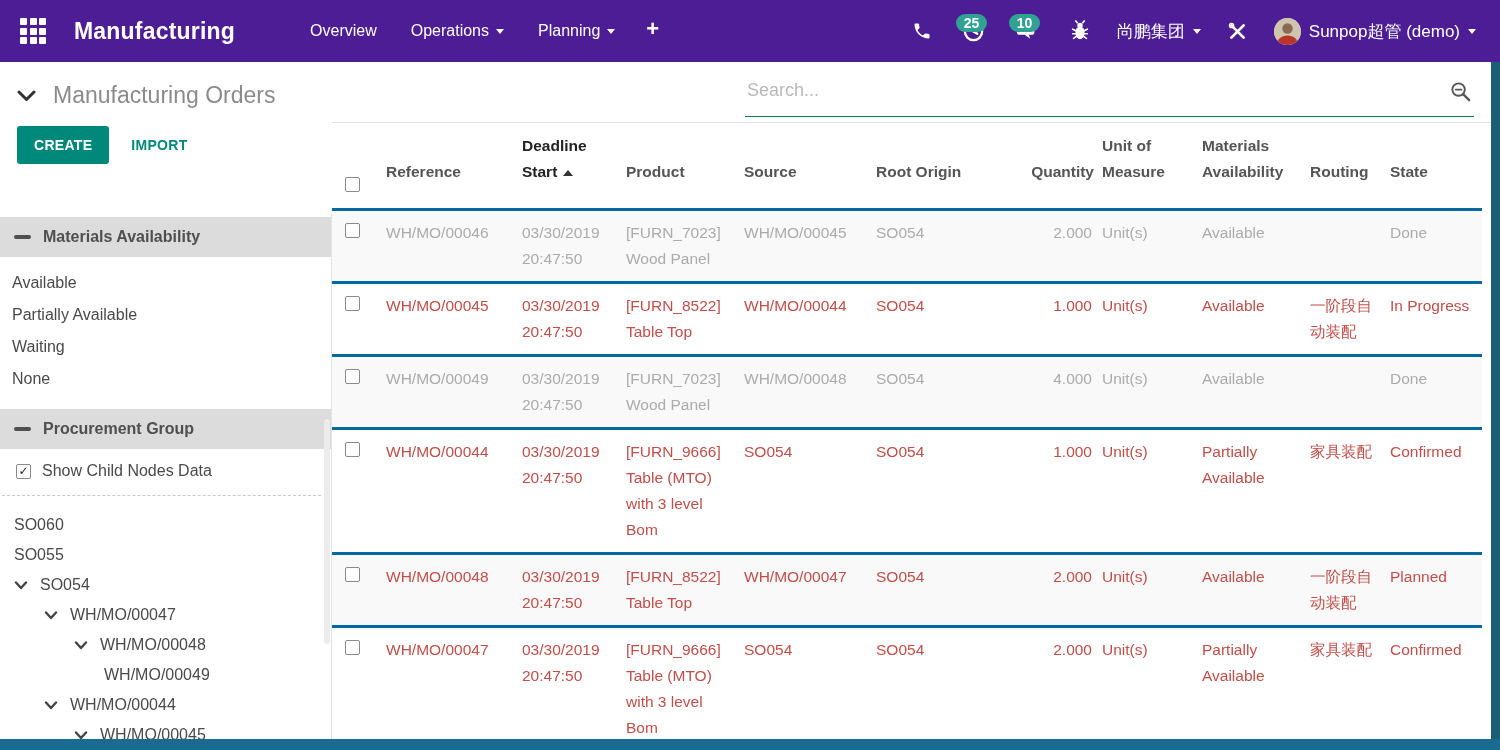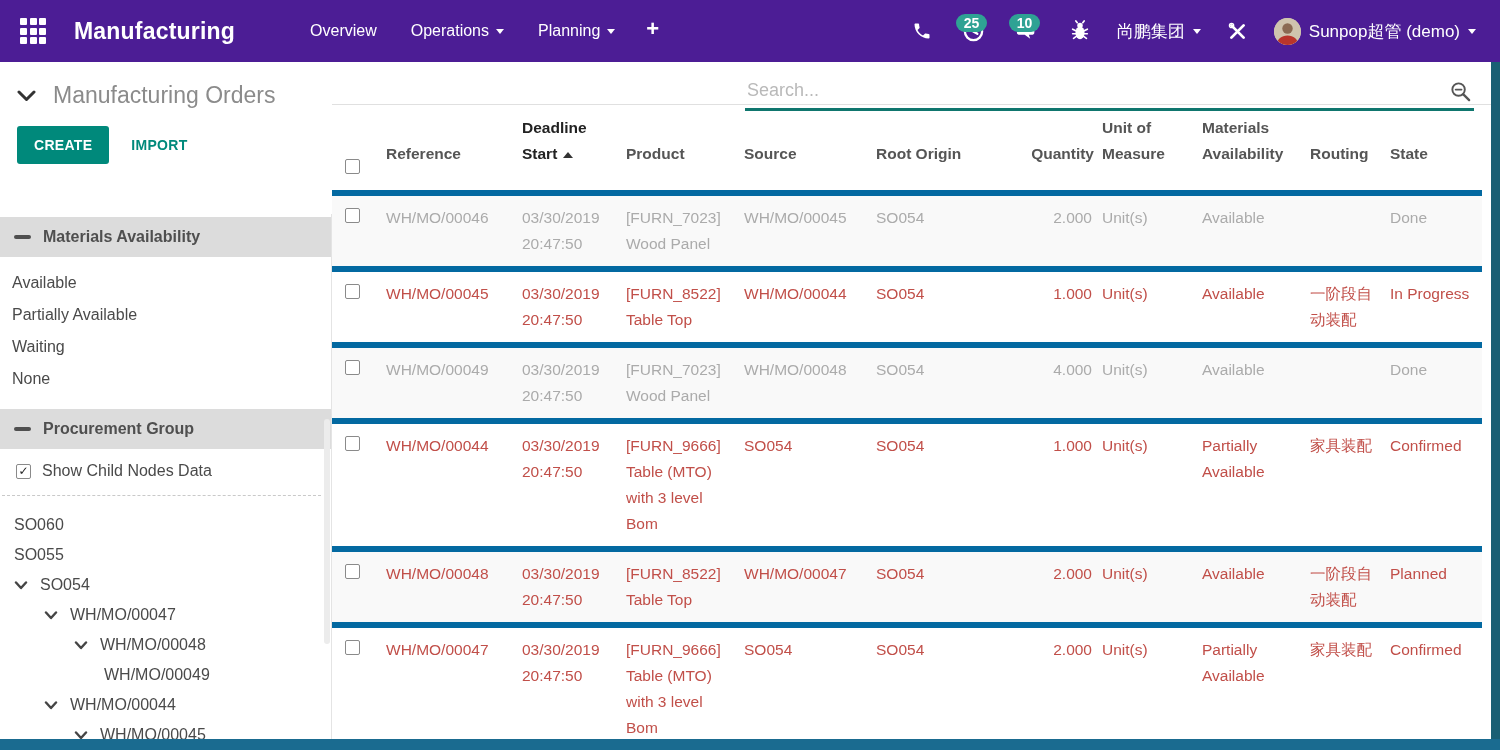--- a/index.html
+++ b/index.html
@@ -26,21 +26,21 @@
   
   .control-panel { display:flex; height:133px; }
   .cp-left { width:738px; padding:20px 0 0 17px; }
   .breadcrumb { display:flex; align-items:center; gap:17px; margin-bottom:17px; cursor:default; }
   .breadcrumb .bc-title { font-size:23px; color:#8b8b8b; }
   .btn-row { display:flex; align-items:center; gap:22px; }
   .btn-create { background:#00897b; color:#fff; border:none; font-size:14px; font-weight:bold; padding:11px 17px; border-radius:3px; cursor:pointer; letter-spacing:0.3px; font-family:inherit; }
   .btn-import { background:none; border:none; color:#00897b; font-size:14px; font-weight:bold; cursor:pointer; letter-spacing:0.3px; font-family:inherit; }
 
   .cp-right { width:762px; padding:14px 26px 0 7px; }
-  .search-box { position:relative; border-bottom:3px solid #0f766e; padding:4px 34px 7px 2px; }
+  .search-box { position:relative; border-bottom:1px solid #0f766e; padding:4px 34px 15px 2px; }
   .search-box input { border:none; outline:none; width:100%; font-size:18px; color:#444; font-family:inherit; background:transparent; }
   .search-box input::placeholder { color:#b9b9b9; }
   .search-mag { position:absolute; right:2px; top:4px; cursor:pointer; }
   .cp-tools { display:flex; margin-top:13px; align-items:flex-start; }
   .facets { width:318px; color:#484848; font-size:16px; }
   .facet-line { display:flex; align-items:center; gap:26px; margin-bottom:12px; }
   .facet { display:flex; align-items:center; gap:7px; cursor:pointer; white-space:nowrap; }
   .caret-d { width:0; height:0; border-left:4.5px solid transparent; border-right:4.5px solid transparent; border-top:5px solid #6e6e6e; display:inline-block; }
   .pager { width:90px; text-align:center; color:#6b6b6b; font-size:16.5px; line-height:25px; margin-left:32px; }
   .pager-nav { display:flex; align-items:center; gap:14px; margin:8px 0 0 28px; }
@@ -64,21 +64,21 @@
   .tree-item .tchev { width:26px; flex:none; display:inline-flex; align-items:center; }
   .side-scroll-thumb { position:absolute; right:1px; top:205px; width:6px; height:225px; background:#ececec; border-radius:3px; }
 
   
   .list-view { flex:1; overflow:hidden; background:#fff; border-top:1px solid #e0e0e0; }
   table.o-list { border-collapse:collapse; table-layout:fixed; width:1150px; font-size:15.5px; }
   th { text-align:left; vertical-align:bottom; font-weight:bold; color:#555; padding:10px 4px 23px; line-height:26px; cursor:pointer; }
   th.sorted { color:#222; }
   th.num, td.num { text-align:right; }
   .sort-asc { display:inline-block; width:0; height:0; border-left:5px solid transparent; border-right:5px solid transparent; border-bottom:6px solid #333; margin-left:6px; vertical-align:middle; }
-  tbody tr { border-top:6px solid #0369a1; }
+  tbody tr { border-top:3px solid #0369a1; }
   tbody tr:nth-child(odd) { background:#f9f9f9; }
   tbody tr:nth-child(even) { background:#fff; }
   td { vertical-align:top; padding:9px 6px 9px 4px; line-height:26px; overflow:hidden; }
   td.sel, th.sel { padding-left:13px; vertical-align:top; padding-top:12px; }
   th.sel { vertical-align:bottom; padding-bottom:16px; }
   tr.tone-muted td { color:#ababab; }
   tr.tone-danger td { color:#c14f49; }
   td.routing { padding-right:12px; }
 
   

